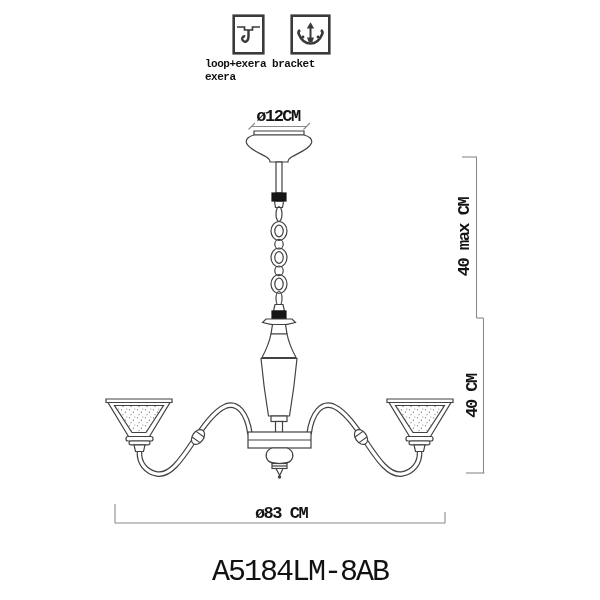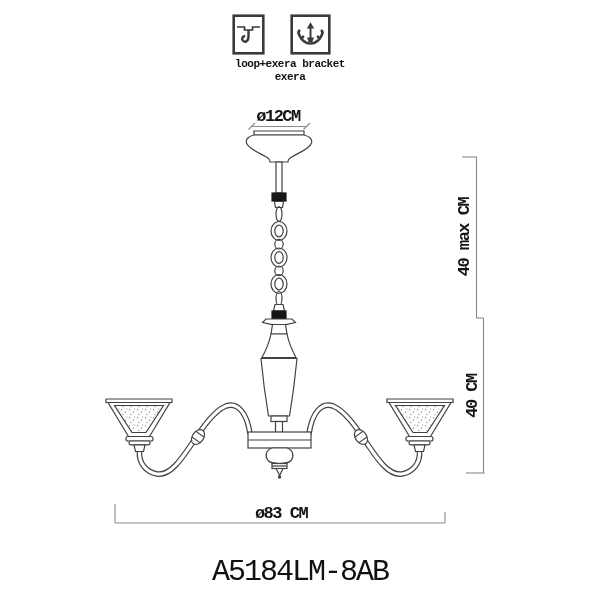--- a/index.html
+++ b/index.html
@@ -1,19 +1,19 @@
 <!DOCTYPE html>
 <html><head>
 <meta charset="utf-8">
 <style>
   html,body{margin:0;padding:0;background:#fff;}
   body{width:600px;height:600px;font-family:"Liberation Mono","DejaVu Sans Mono",monospace;}
   .stage{position:relative;width:600px;height:600px;background:#fff;overflow:hidden;}
   .icon-box{position:absolute;}
-  .caption{position:absolute;left:205px;top:58px;width:170px;text-align:center;
+  .caption{position:absolute;left:205px;top:58px;width:170px;text-align:left;
            font-size:11px;font-weight:bold;letter-spacing:-0.5px;line-height:13px;color:#111;}
   .model{position:absolute;left:0;top:555px;width:600px;text-align:center;
          font-size:30px;letter-spacing:-2px;color:#111;font-weight:normal;}
   svg text{font-family:"Liberation Mono","DejaVu Sans Mono",monospace;font-weight:bold;
            fill:#141414;}
   .dimtxt{font-size:17px;letter-spacing:-1.5px;}
 </style>
 </head>
 <body>
 

